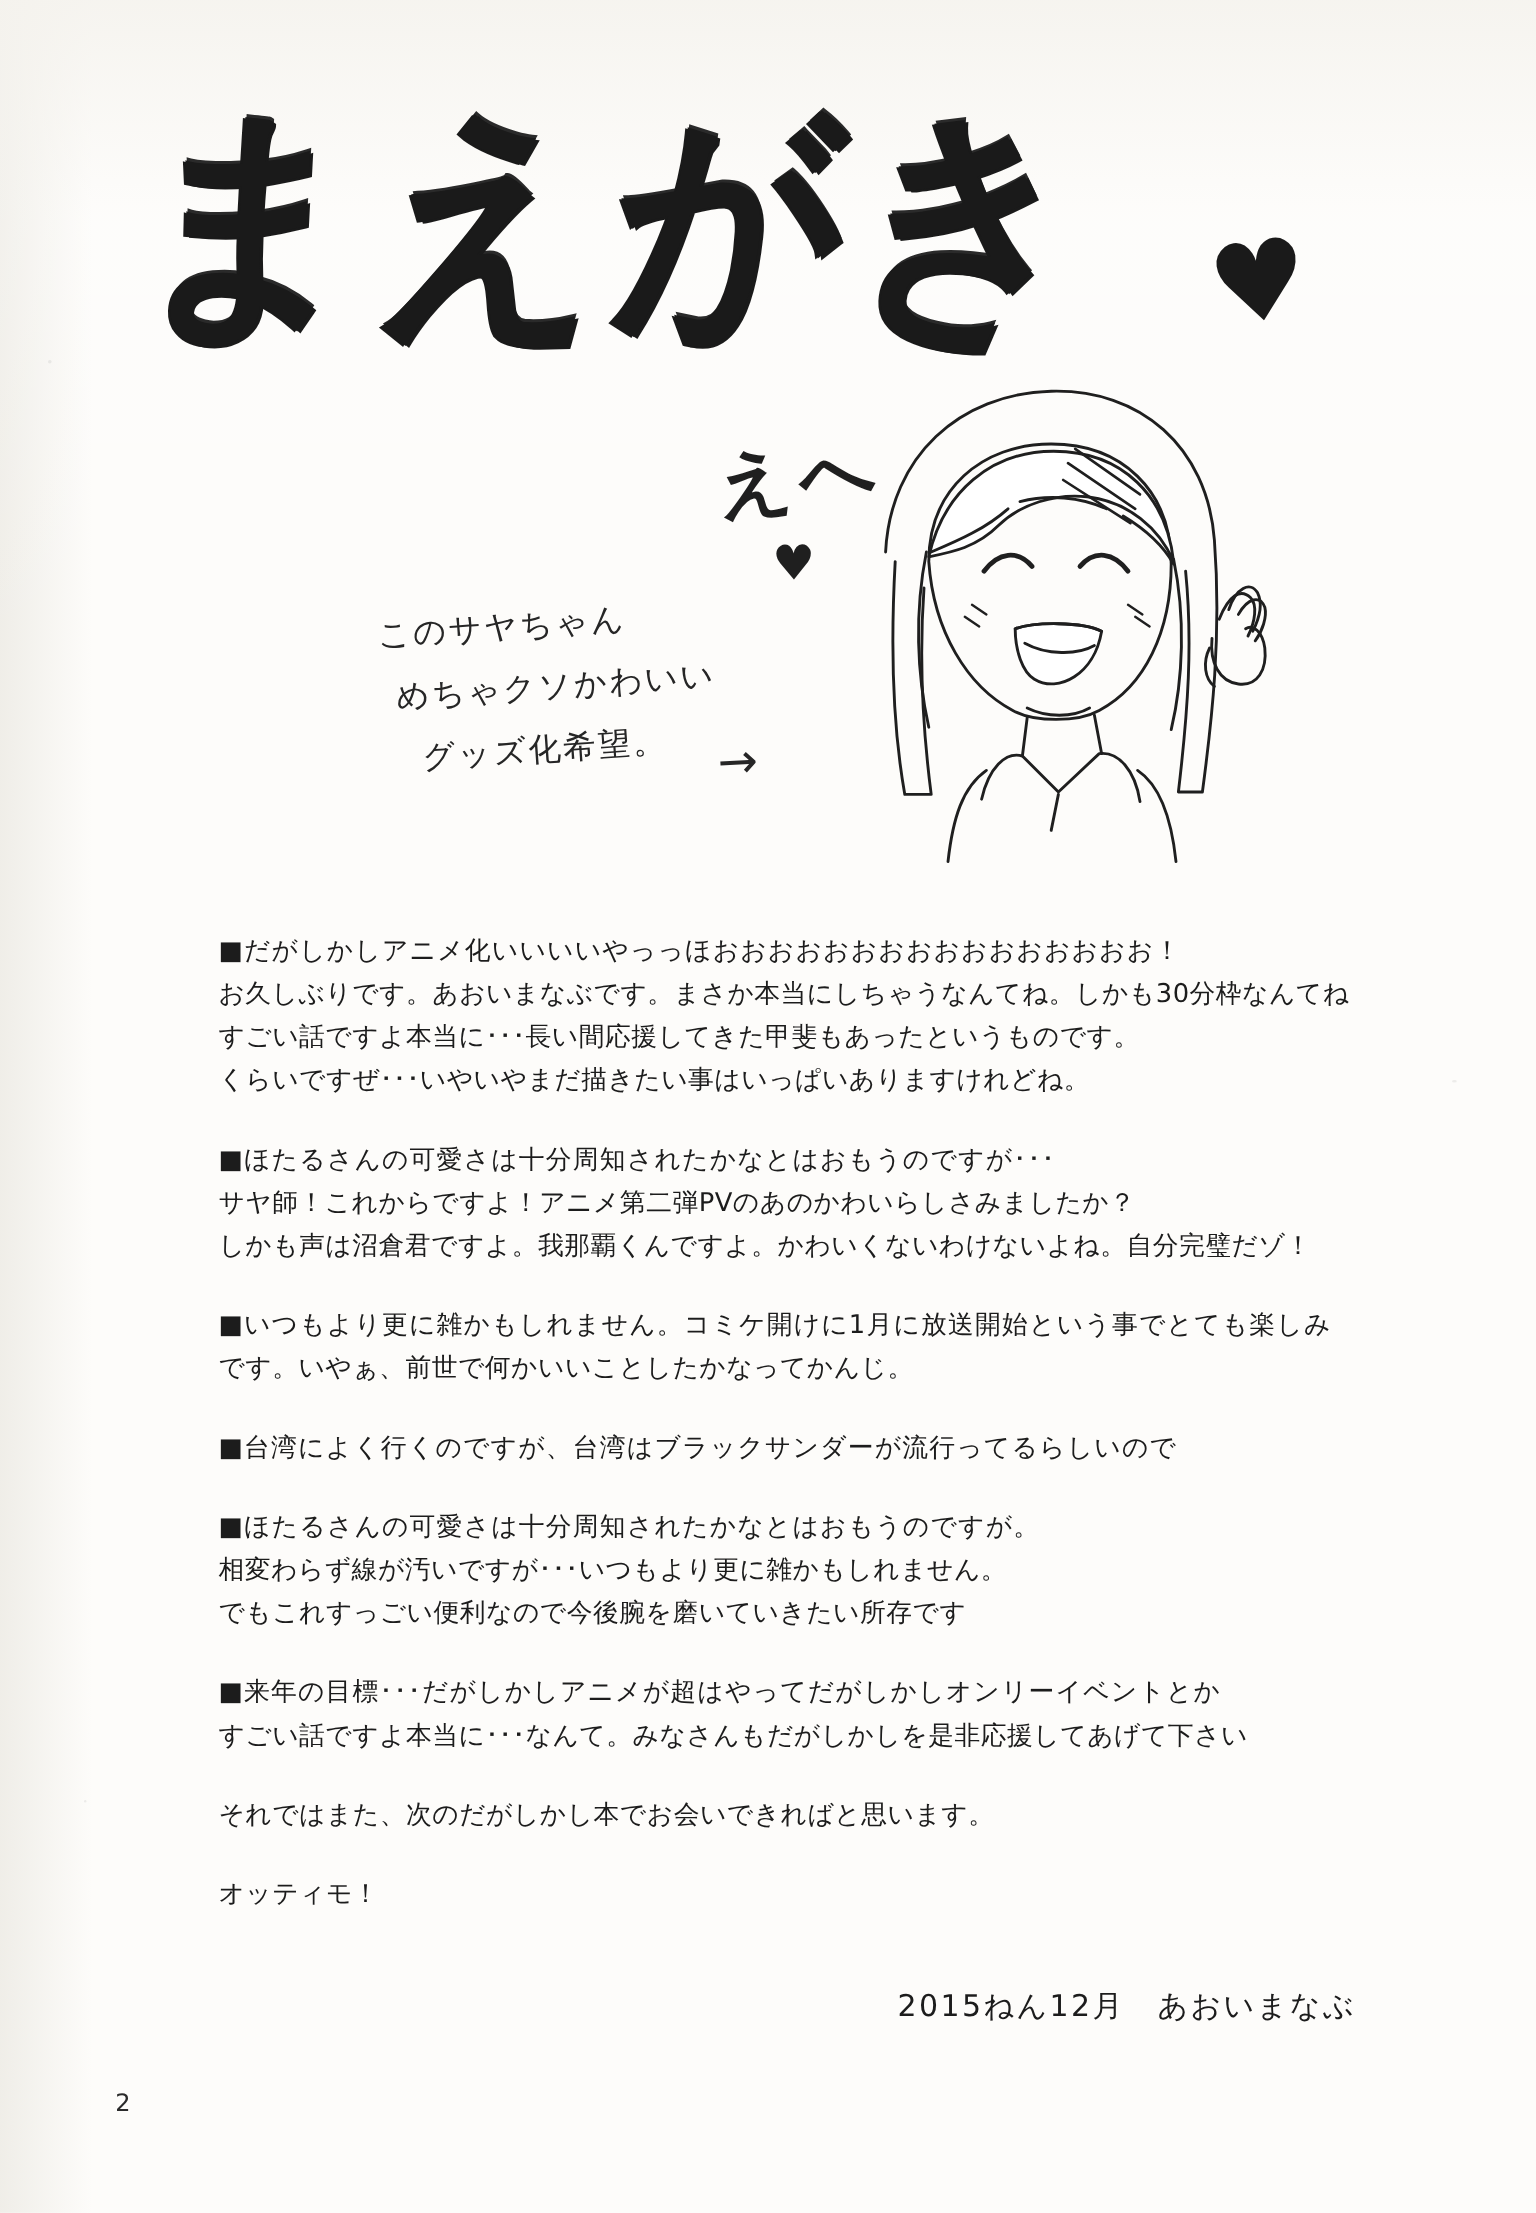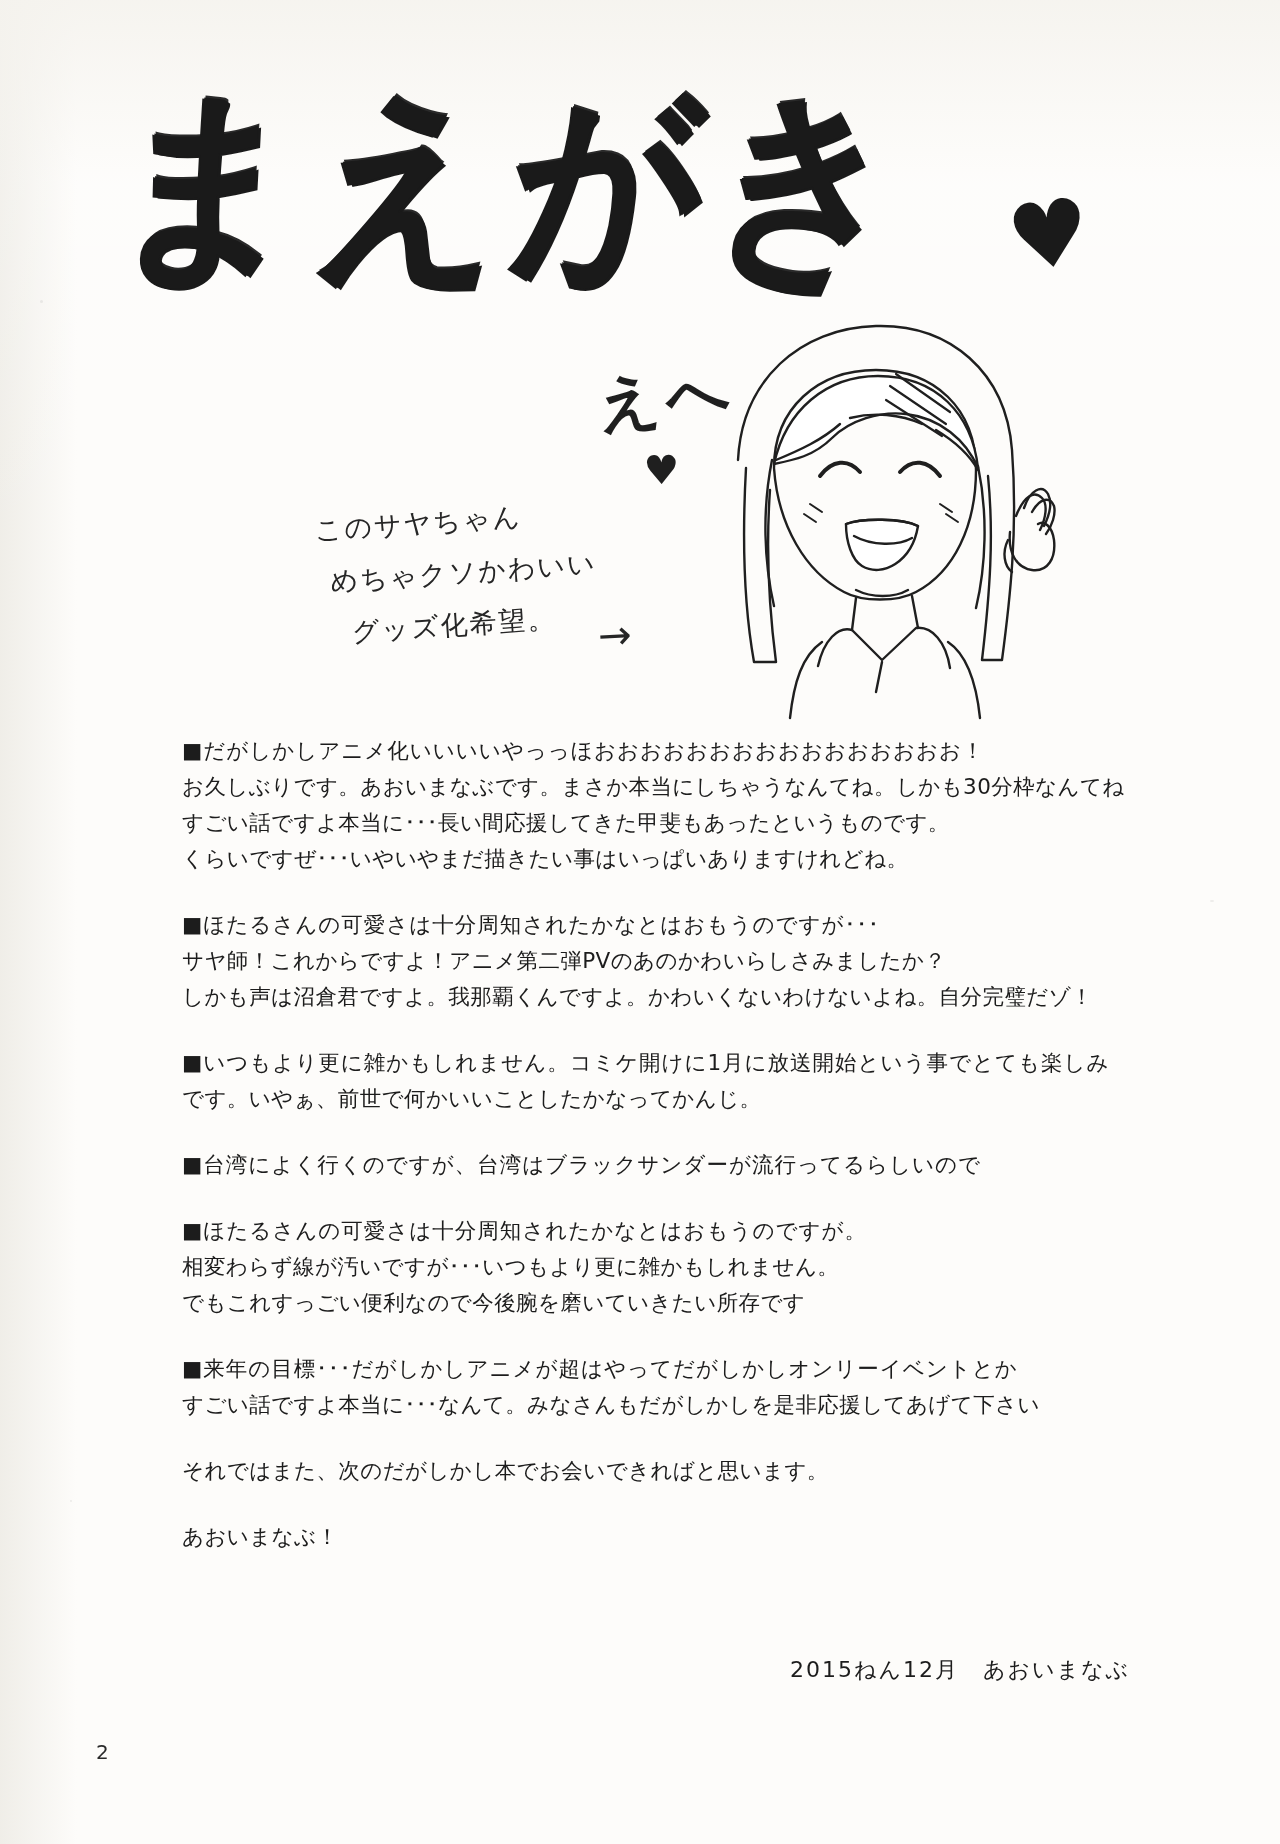--- a/index.html
+++ b/index.html
@@ -108,36 +108,36 @@
     top: 300px;
     width: 450px;
     height: 420px;
   }
   #illust svg { display: block; }
 
   
   #body-text {
     position: absolute;
     left: 182px;
-    top: 733px;
+    top: 775px;
     width: 960px;
     font-size: 21.5px;
     line-height: 36px;
     letter-spacing: 0.4px;
     color: #1c1c1c;
   }
   .para { margin-bottom: 30px; }
   .para p { margin: 0; }
   .sq { letter-spacing: 1px; }
 
   #signature {
     position: absolute;
     right: 150px;
     top: 1655px;
-    font-size: 22px;
+    font-size: 25px;
     letter-spacing: 2px;
     color: #1c1c1c;
   }
   #page-number {
     position: absolute;
     left: 96px;
     top: 1740px;
     font-size: 20px;
     color: #2a2a2a;
   }
@@ -255,20 +255,20 @@
       <p>でもこれすっごい便利なので今後腕を磨いていきたい所存です</p>
     </div>
     <div class="para">
       <p class="sq">■来年の目標･･･だがしかしアニメが超はやってだがしかしオンリーイベントとか</p>
       <p>すごい話ですよ本当に･･･なんて。みなさんもだがしかしを是非応援してあげて下さい</p>
     </div>
     <div class="para">
       <p>それではまた、次のだがしかし本でお会いできればと思います。</p>
     </div>
     <div class="para">
-      <p>あおいまなぶ！</p>
+      <p>オッティモ！</p>
     </div>
   </div>
 
   <div id="signature">2015ねん12月　あおいまなぶ</div>
   <div id="page-number">2</div>
 
 </div>
 
 </body></html>

